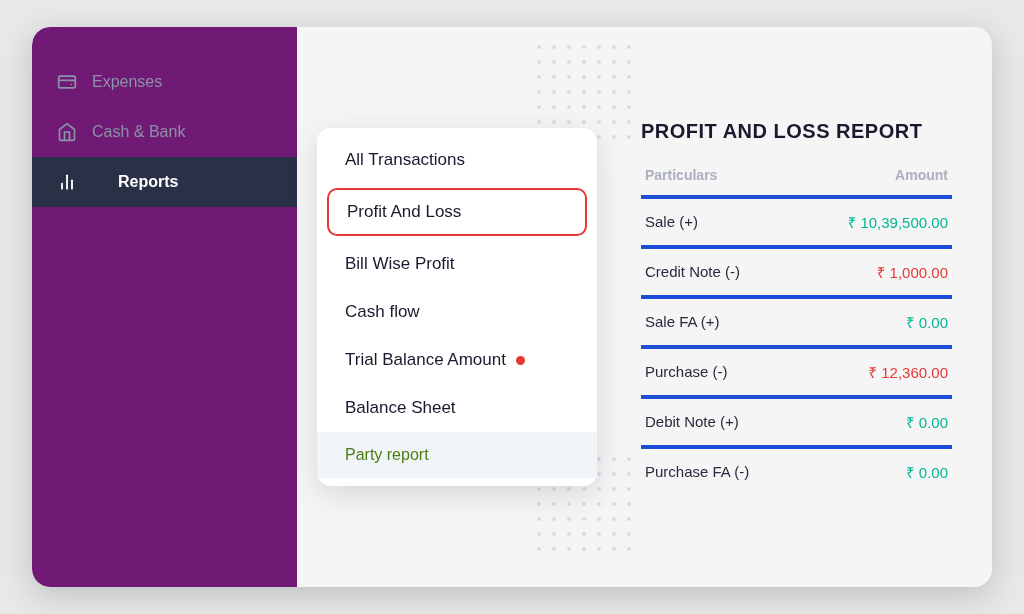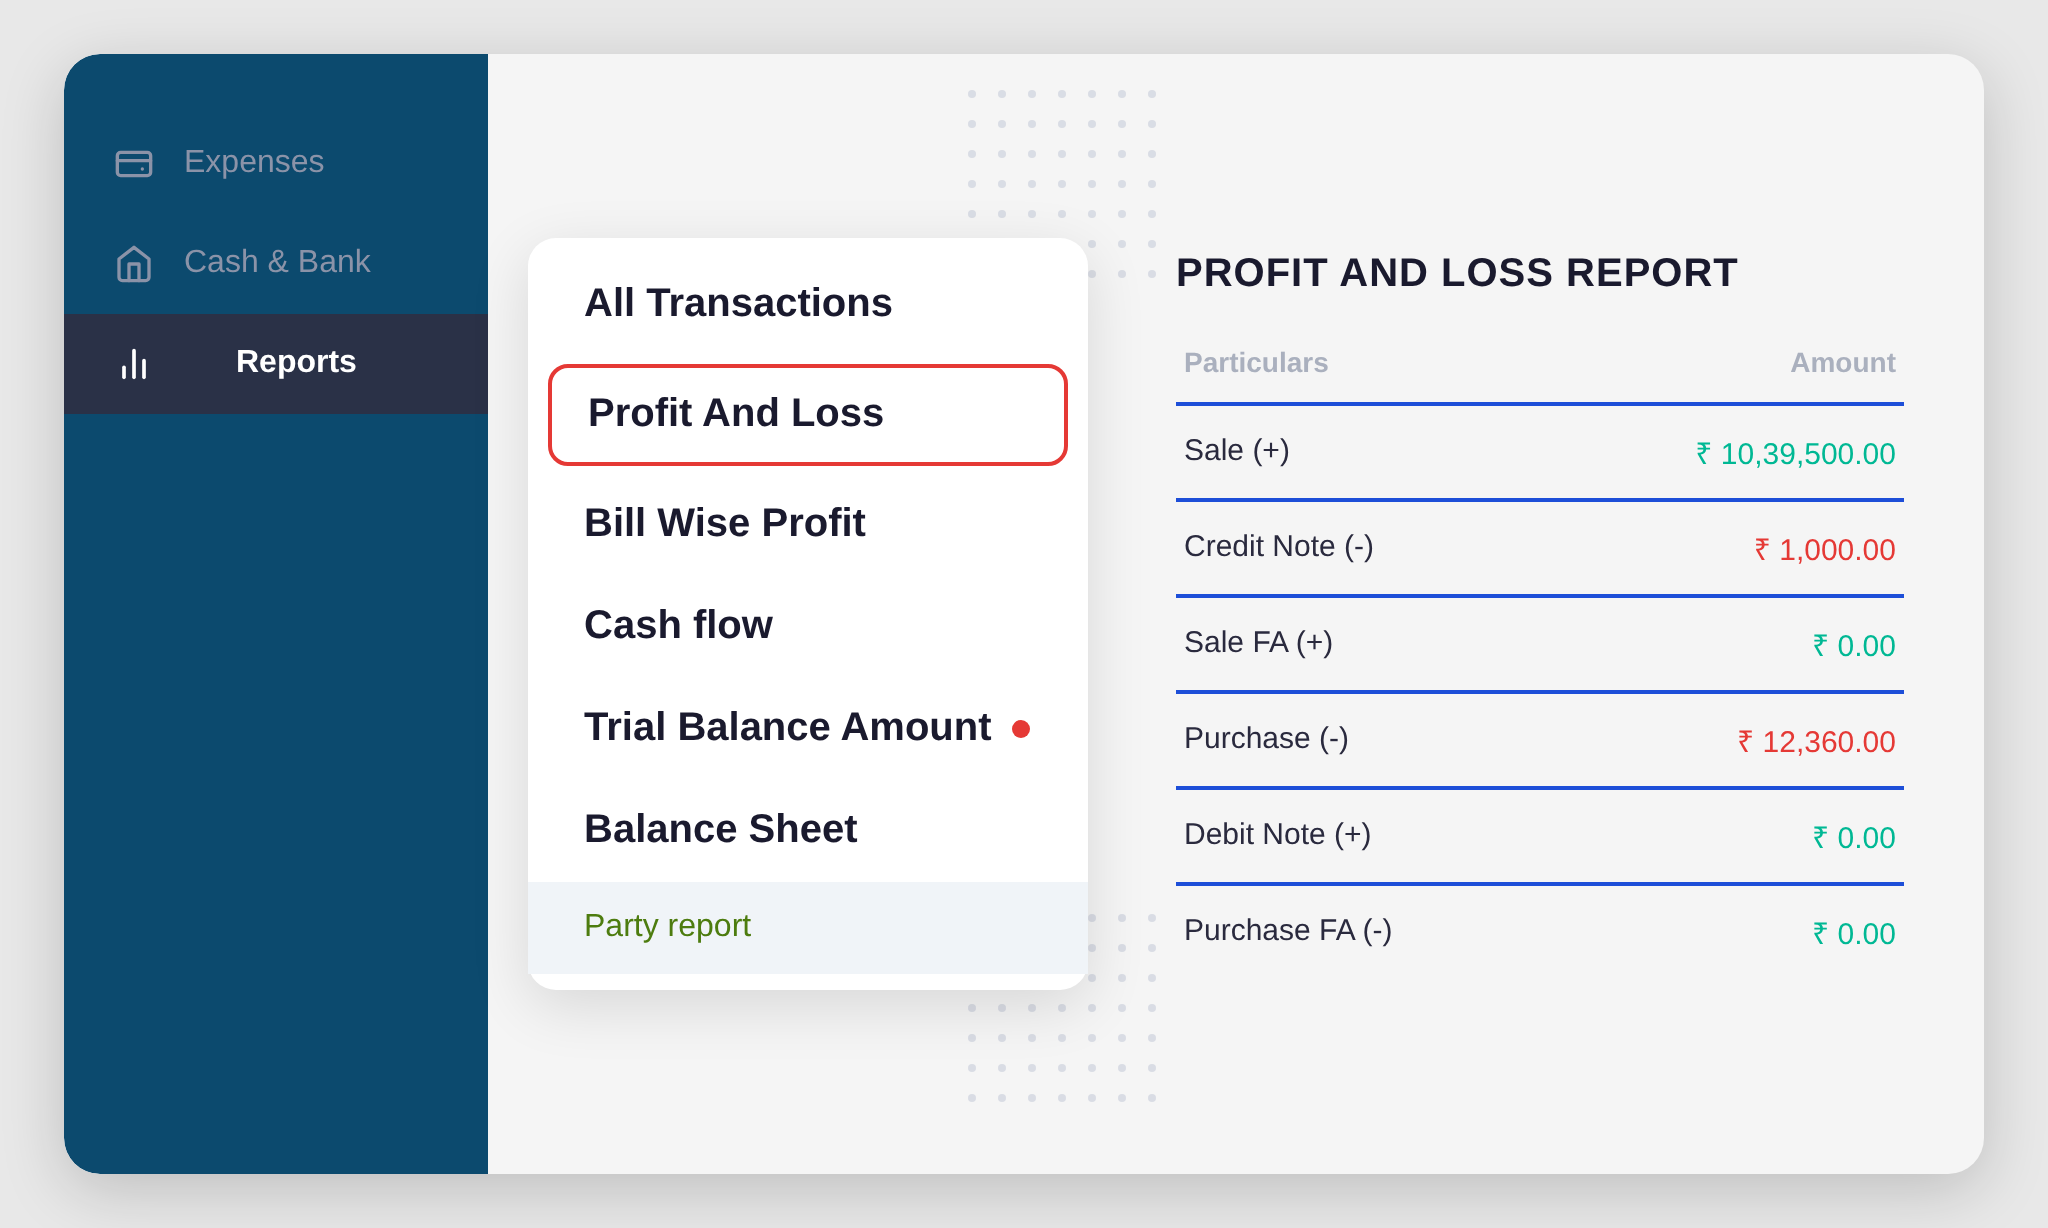--- a/index.html
+++ b/index.html
@@ -21,22 +21,22 @@
       border-radius: 18px;
       display: flex;
       align-items: stretch;
       position: relative;
       box-shadow: 0 8px 32px rgba(0,0,0,0.18);
       overflow: hidden;
     }
 
     
     .sidebar {
-      width: 212px;
-      background: #0c4a6e;
+      width: 265px;
+      background: #701a75;
       border-radius: 18px 0 0 18px;
       display: flex;
       flex-direction: column;
       padding: 30px 0 20px 0;
       flex-shrink: 0;
       z-index: 1;
     }
     .sidebar-item {
       display: flex;
       align-items: center;
@@ -79,27 +79,27 @@
       background: #ffffff;
       border-radius: 14px;
       box-shadow: 0 8px 30px rgba(0,0,0,0.12);
       width: 280px;
       padding: 8px 0;
       flex-shrink: 0;
       z-index: 10;
     }
     .dropdown-item {
       padding: 14px 28px;
-      font-size: 20px;
+      font-size: 17px;
       color: #1a1a2e;
       cursor: pointer;
       display: flex;
       align-items: center;
       gap: 6px;
-      font-weight: 700;
+      font-weight: 400;
       position: relative;
     }
     .dropdown-item.selected {
       border: 2px solid #e53935;
       border-radius: 10px;
       margin: 4px 10px;
       padding: 12px 18px;
       color: #1a1a2e;
     }
     .dropdown-item.grayed {
@@ -141,21 +141,21 @@
       text-align: left;
       padding: 6px 4px 12px 4px;
     }
     .report-table th.right {
       text-align: right;
     }
     .report-table td {
       padding: 13px 4px;
       font-size: 15px;
       color: #2a2a3e;
-      border-top: 2px solid #1d4ed8;
+      border-top: 4px solid #1d4ed8;
     }
     .report-table td.amount-green {
       text-align: right;
       color: #00b894;
       font-weight: 500;
     }
     .report-table td.amount-red {
       text-align: right;
       color: #e53935;
       font-weight: 500;

